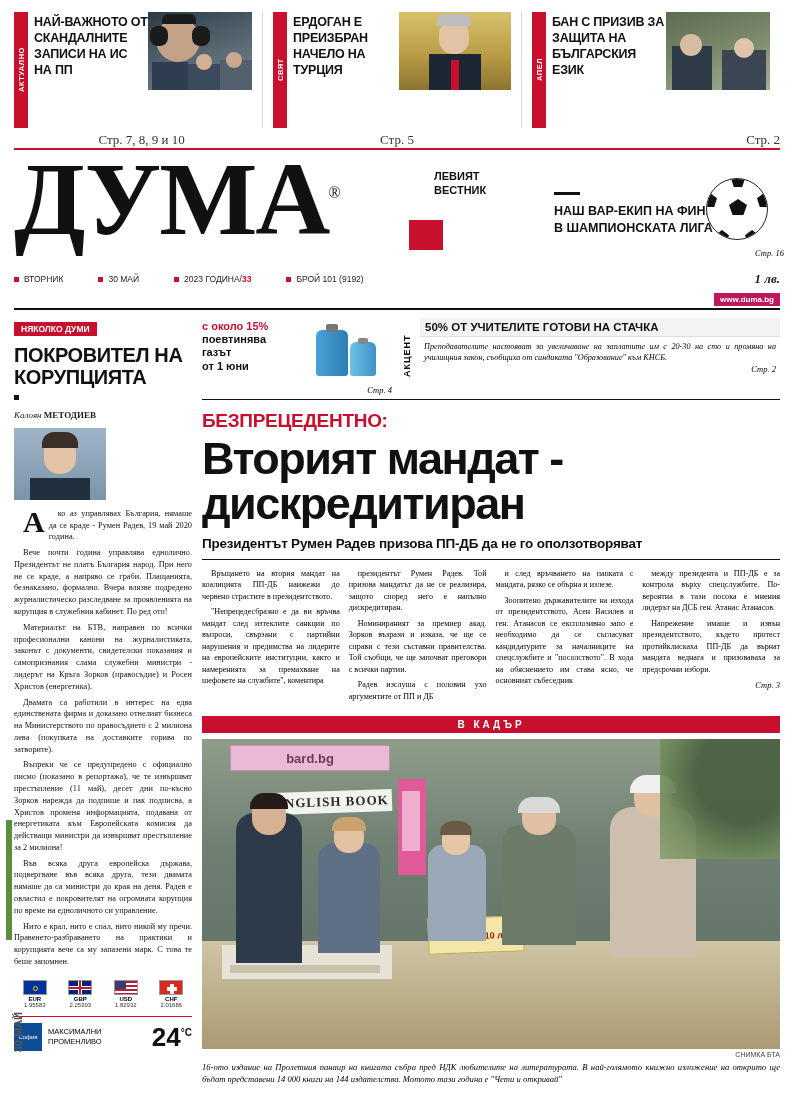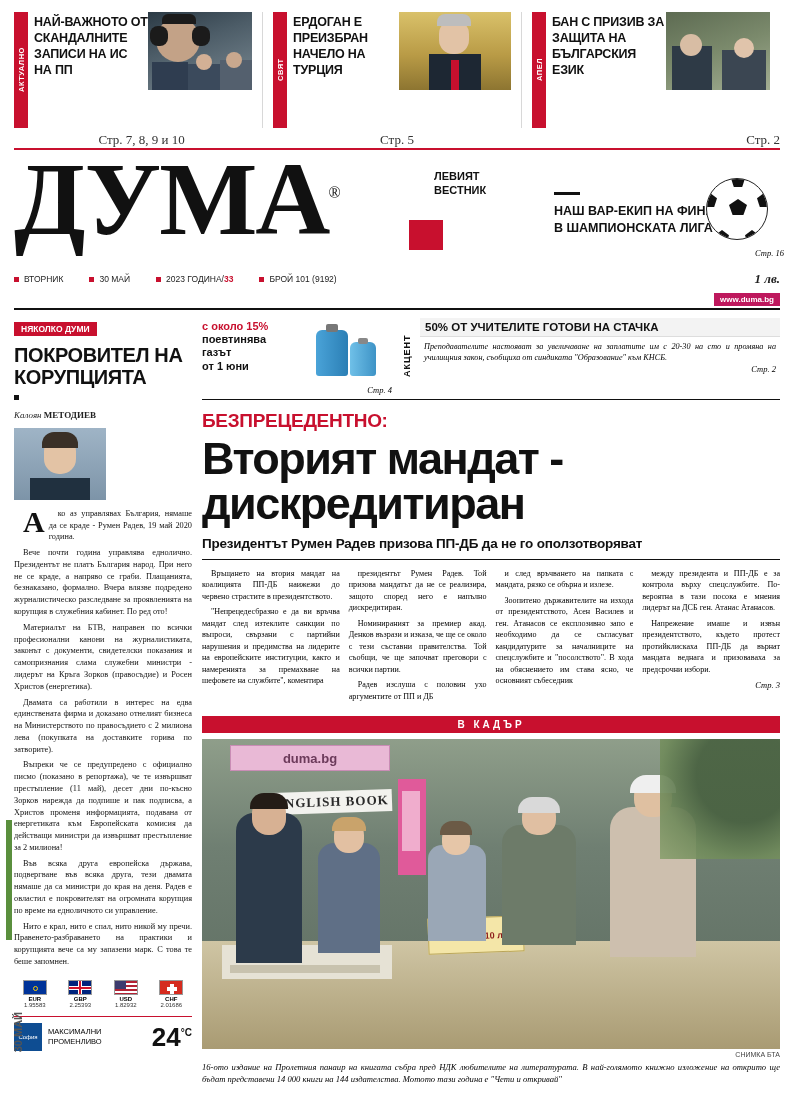--- a/index.html
+++ b/index.html
@@ -73,21 +73,21 @@
   .ball {
     position:absolute; right:26px; top:22px; width:62px; height:62px;
     border-radius:50%; background:#fff; border:1px solid #222;
     overflow:hidden;
   }
   .ball .pent { position:absolute; background:#111;}
   .mast-right .page-ref2 { position:absolute; right:10px; top:92px; font-size:8.5px; font-style:italic;}
 
   
   .infobar {
-    display:flex; align-items:center; gap:0; padding: 2px 14px 0 14px;
+    display:flex; align-items:center; gap:9px; padding: 2px 14px 0 14px;
     font-family:"Liberation Sans",sans-serif; font-size:8.5px; color:#222;
     height:20px;
   }
   .infobar .it { display:flex; align-items:center; margin-right:26px;}
   .infobar .sq { width:5px; height:5px; background:#c8102e; margin-right:5px;}
   .infobar .yr-red { color:#c8102e; font-weight:bold;}
   .price { margin-left:auto; font-family:"Liberation Serif",serif; font-weight:bold; font-size:13px; font-style:italic;}
   .urlbar { text-align:right; padding:0 14px; }
   .url { display:inline-block; background:#be185d; color:#fff; font-family:"Liberation Sans",sans-serif;
          font-size:8px; font-weight:bold; padding:2px 6px;}
@@ -400,40 +400,40 @@
       </div>
       <div class="subhead">Президентът Румен Радев призова ПП-ДБ да не го оползотворяват</div>
 
       <div class="art-cols">
         <div class="c">
           <p>Връщането на втория мандат на коалицията ПП-ДБ наижежи до червено страстите в президентството.</p>
           <p>"Непрецедесбразно е да ви връчва мандат след изтеклите санкции по въпроси, свързани с партийни нарушения и предимства на лидерите на европейските институции, както и намеренията за премахване на шефовете на службите", коментира</p>
         </div>
         <div class="c">
           <p>президентът Румен Радев. Той призова мандатът да не се реализира, защото според него е напълно дискредитиран.</p>
-          <p>Номинираният за премиер акад. Денков възрази и изказа, че ще се около с тези съставни правителства. Той съобщи, че ще започват преговори с всички партии.</p>
+          <p>Номинираният за премиер акад. Зорков възрази и изказа, че ще се справи с тези съставни правителства. Той съобщи, че ще започват преговори с всички партии.</p>
           <p>Радев изслуша с половин ухо аргументите от ПП и ДБ</p>
         </div>
         <div class="c">
           <p>и след връчването на папката с мандата, рязко се обърна и излезе.</p>
           <p>Зоопитено държавителите на изхода от президентството, Асен Василев и ген. Атанасов се експлозивно запо е необходимо да се съгласуват кандидатурите за началниците на спецслужбите и "посолството". В хода на обяснението им става ясно, че основният събеседник</p>
         </div>
         <div class="c">
           <p>между президента и ПП-ДБ е за контрола върху спецслужбите. По-вероятна в тази посока е мнения лидерът на ДСБ ген. Атанас Атанасов.</p>
           <p>Напрежение имаше и извън президентството, където протест протийклискаха ПП-ДБ да върнат мандата веднага и призоваваха за предсрочни избори.</p>
           <div class="art-ref">Стр. 3</div>
         </div>
       </div>
 
       <div class="kadar-bar">В КАДЪР</div>
 
       <div class="main-photo" style="background:linear-gradient(180deg,#8f9e8a 0%,#6f7f72 35%,#5c6b5f 100%);">
 
         <div style="position:absolute;left:28px;top:6px;width:160px;height:26px;background:#e9b9d6;border:1px solid #c98cb5;">
-          <div style="font-family:'Liberation Sans',sans-serif;font-weight:bold;font-size:13px;color:#6b3a5a;text-align:center;line-height:26px;">duma.bg</div>
+          <div style="font-family:'Liberation Sans',sans-serif;font-weight:bold;font-size:13px;color:#6b3a5a;text-align:center;line-height:26px;">bard.bg</div>
         </div>
         <div style="position:absolute;left:70px;top:52px;width:120px;height:22px;background:#f2f2ee;transform:rotate(-2deg);">
           <div style="font-family:'Liberation Serif',serif;font-weight:bold;font-size:13px;color:#2a2a2a;text-align:center;line-height:22px;letter-spacing:1px;">ENGLISH BOOK</div>
         </div>
 
         <div style="position:absolute;left:196px;top:40px;width:28px;height:96px;background:#e05a9a;"></div>
         <div style="position:absolute;left:200px;top:52px;width:18px;height:60px;background:#fff;opacity:.5;"></div>
 
         <div style="position:absolute;left:0;bottom:0;width:100%;height:108px;background:linear-gradient(180deg,#cfc5a4 0%,#a99b73 100%);"></div>
         <div style="position:absolute;left:20px;bottom:70px;width:170px;height:34px;background:#e6e2d5;"></div>

